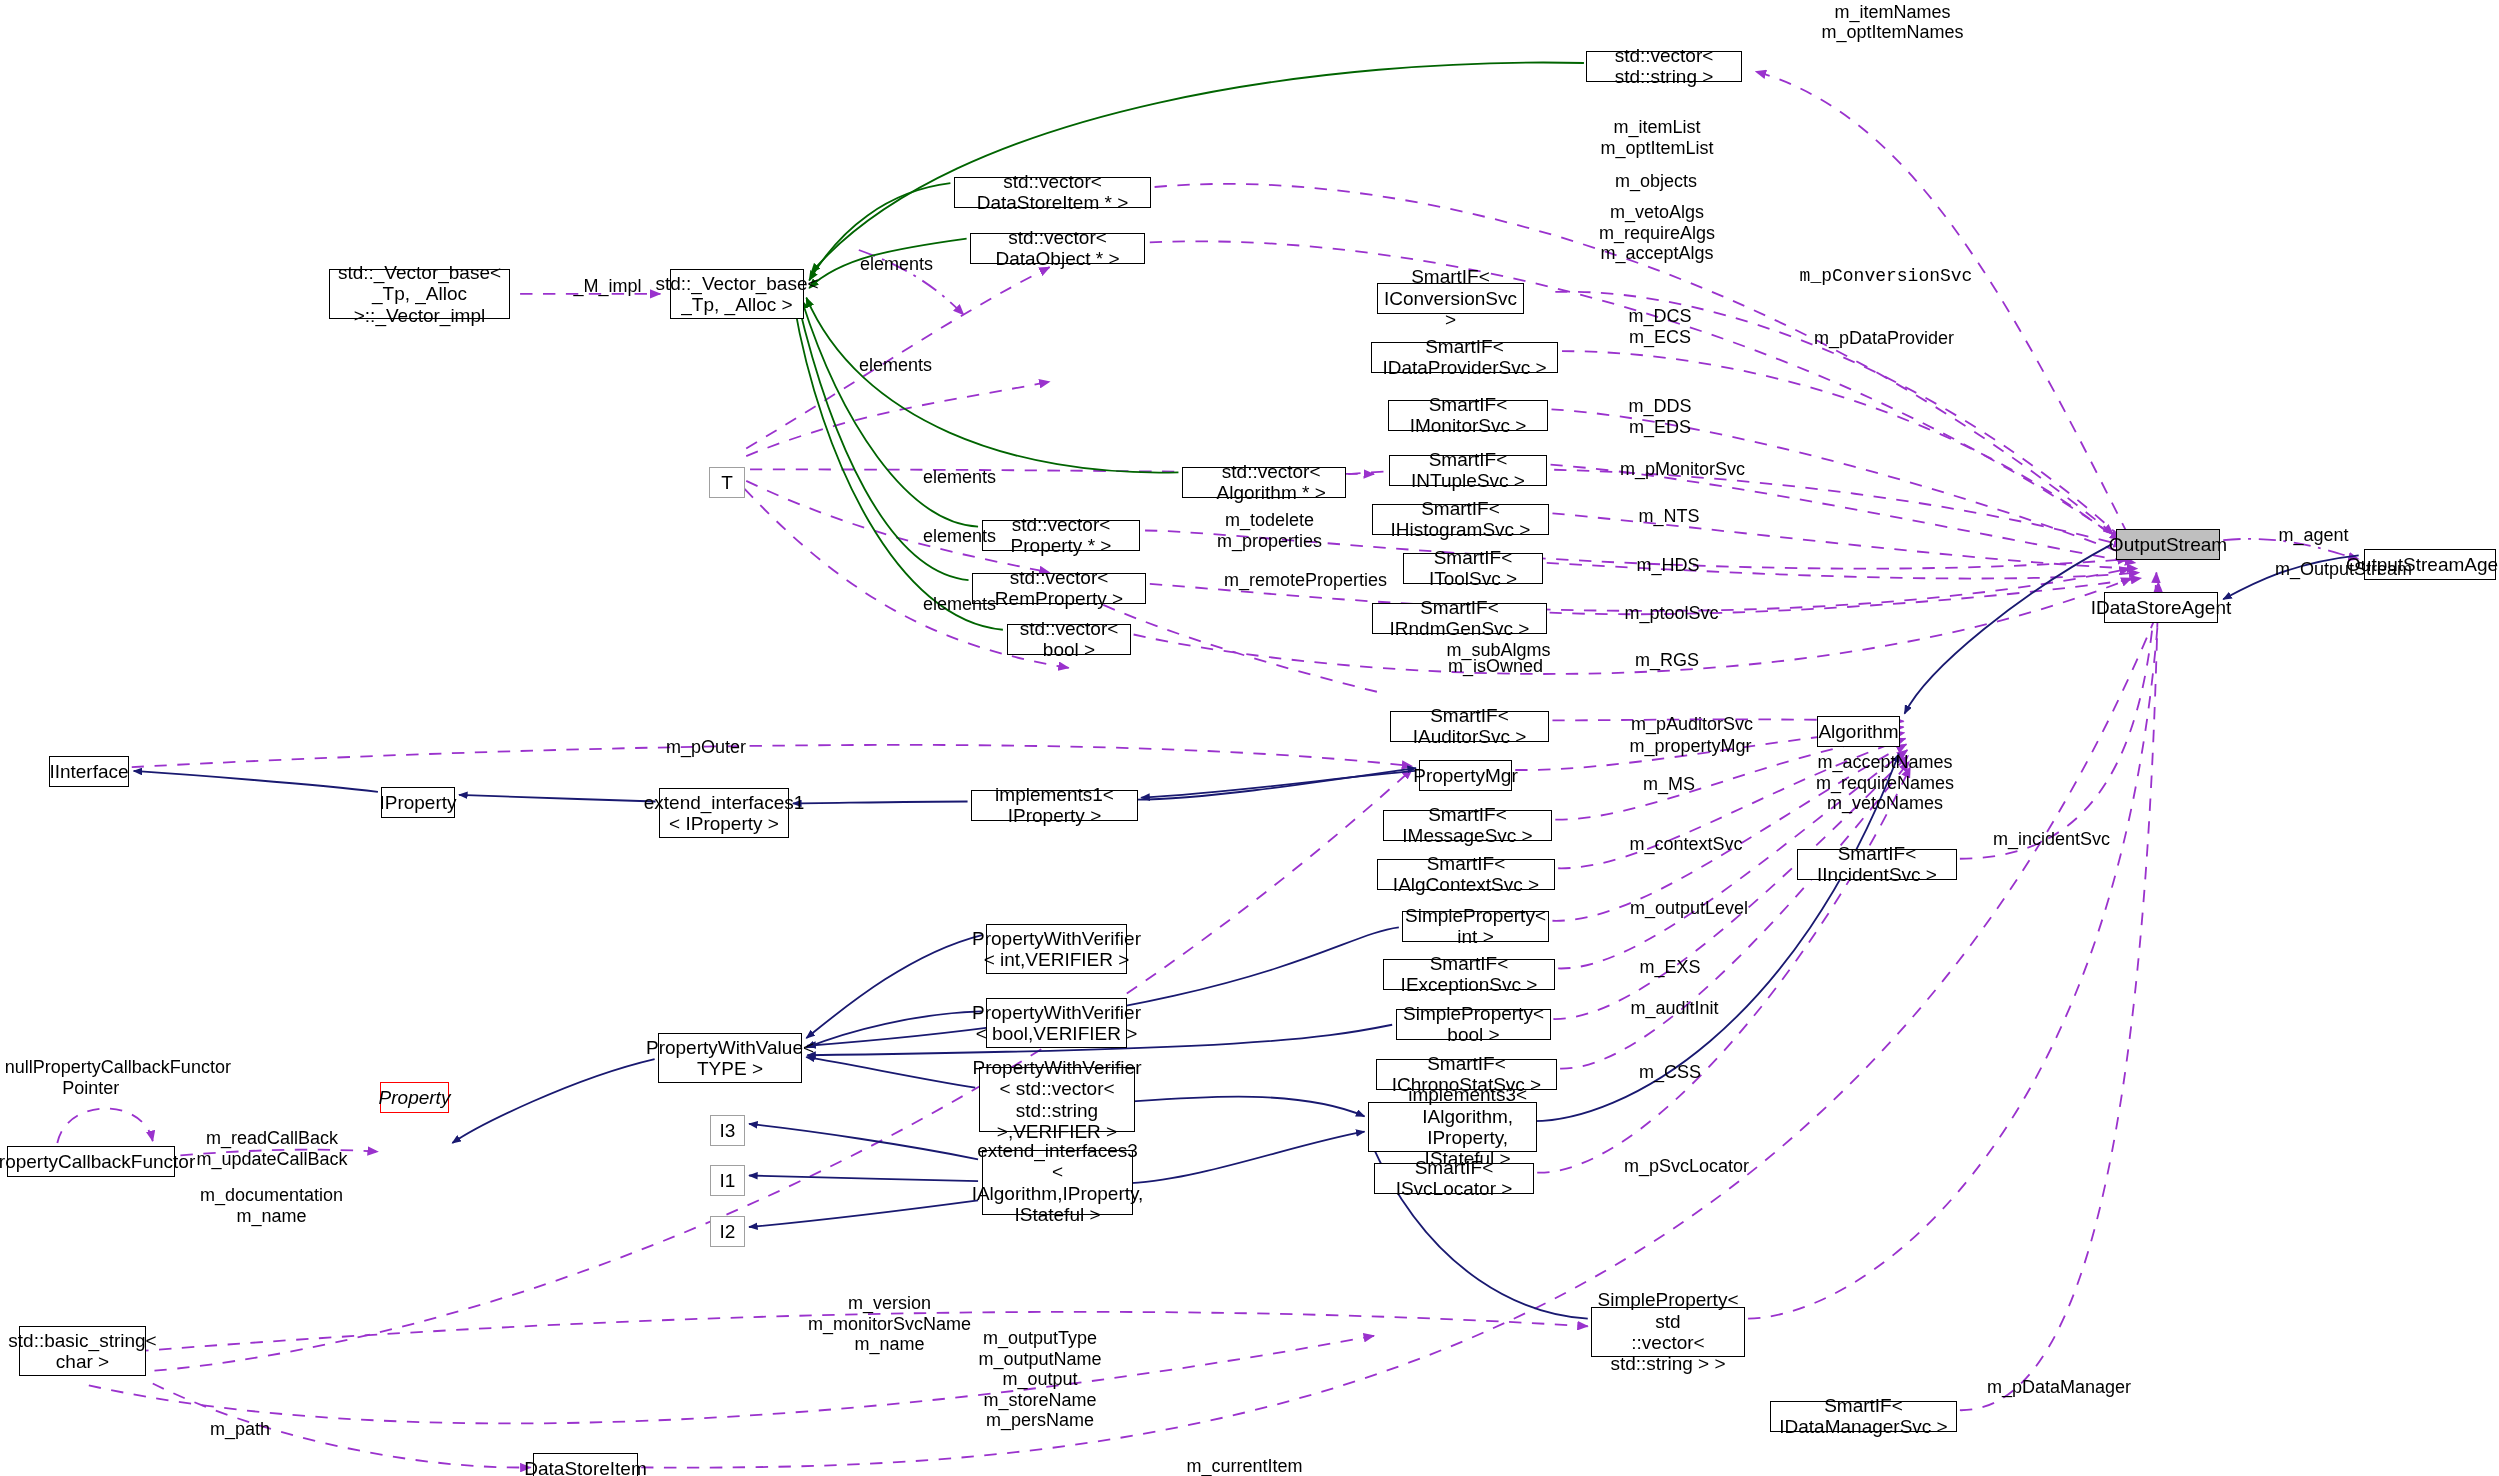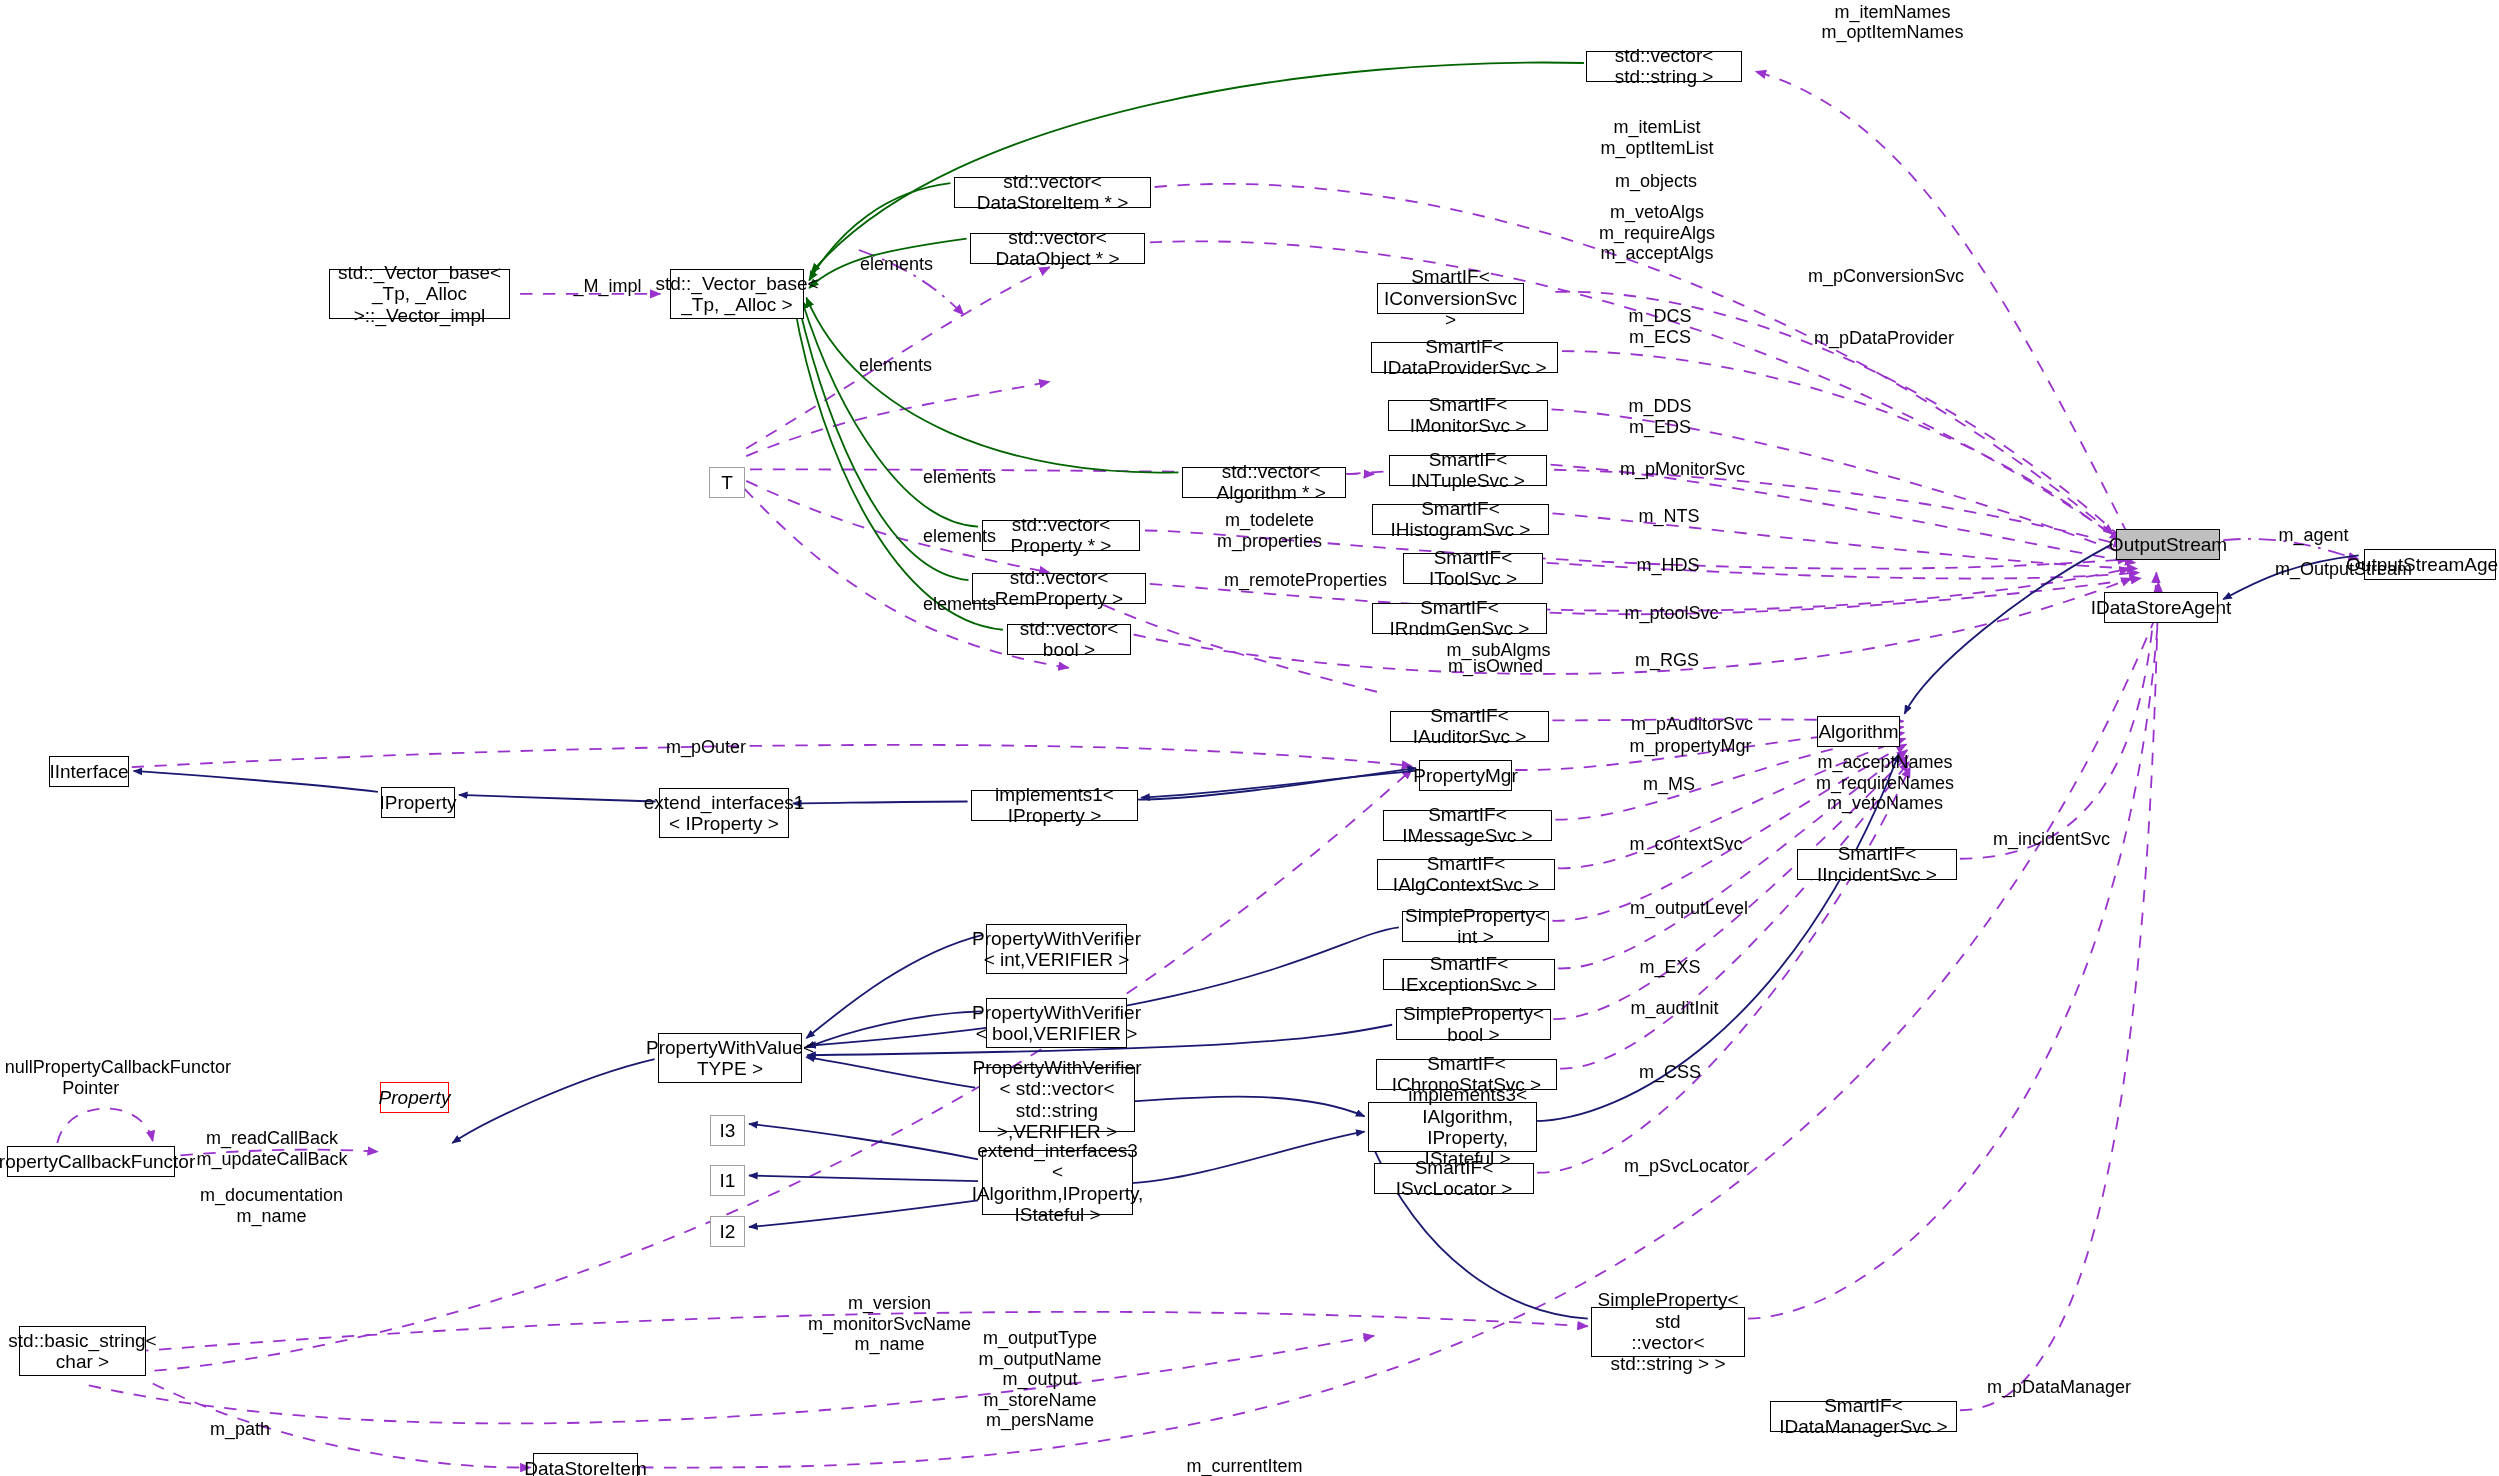--- a/index.html
+++ b/index.html
@@ -227,21 +227,21 @@
     </div>
   <div id="label-host">
       <div class="edge-label" style="left: 1802px; top: 1.9px; width: 181px;">m_itemNames
 m_optItemNames</div>
       <div class="edge-label" style="left: 1576px; top: 117px; width: 162px;">m_itemList
 m_optItemList</div>
       <div class="edge-label" style="left: 1596px; top: 171px; width: 120px;">m_objects</div>
       <div class="edge-label" style="left: 1575px; top: 202px; width: 164px;">m_vetoAlgs
 m_requireAlgs
 m_acceptAlgs</div>
-      <div class="edge-label" style="left: 1780px; top: 266px; width: 212px;">m_pConversionSvc</div>
+      <div class="edge-label" style="left: 1780px; top: 266px; width: 212px; font-family: Liberation Mono, monospace;">m_pConversionSvc</div>
       <div class="edge-label" style="left: 1610px; top: 306px; width: 100px;">m_DCS
 m_ECS</div>
       <div class="edge-label" style="left: 1786px; top: 328px; width: 196px;">m_pDataProvider</div>
       <div class="edge-label" style="left: 1610px; top: 396px; width: 100px;">m_DDS
 m_EDS</div>
       <div class="edge-label" style="left: 1593px; top: 459px; width: 179px;">m_pMonitorSvc</div>
       <div class="edge-label" style="left: 1628px; top: 506px; width: 82px;">m_NTS</div>
       <div class="edge-label" style="left: 1627px; top: 555px; width: 82px;">m_HDS</div>
       <div class="edge-label" style="left: 1607px; top: 603px; width: 129px;">m_ptoolSvc</div>
       <div class="edge-label" style="left: 1626px; top: 650px; width: 82px;">m_RGS</div>

